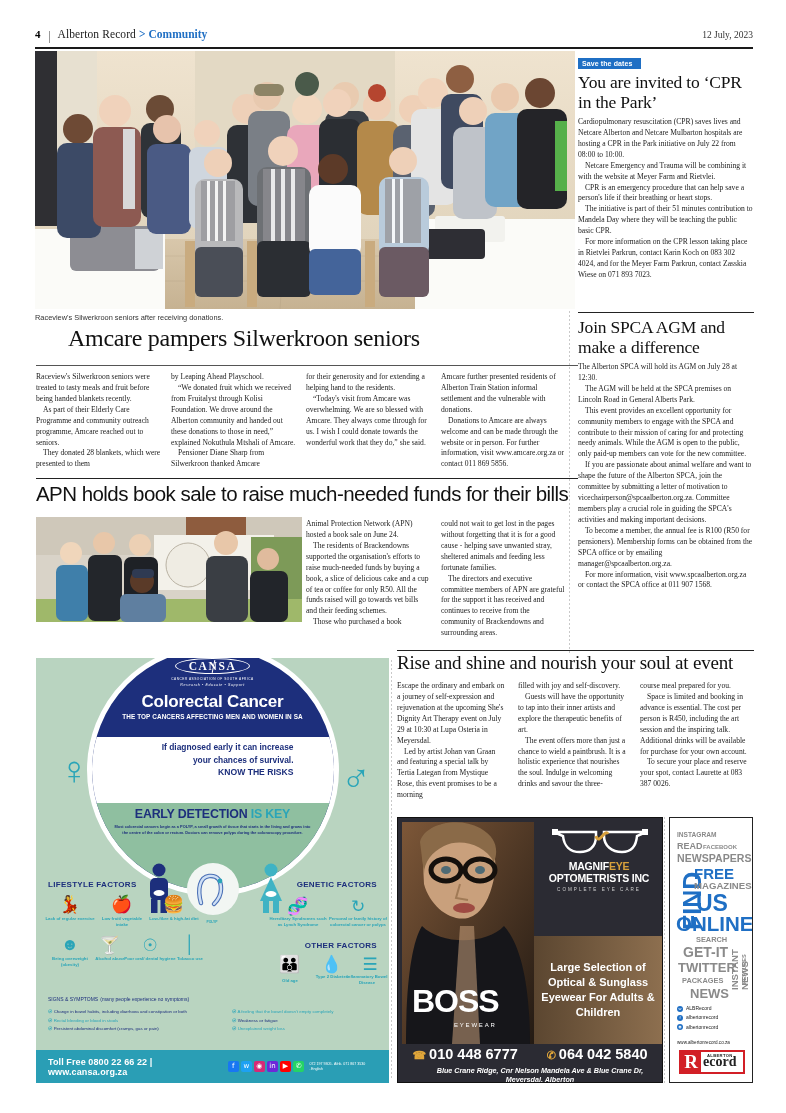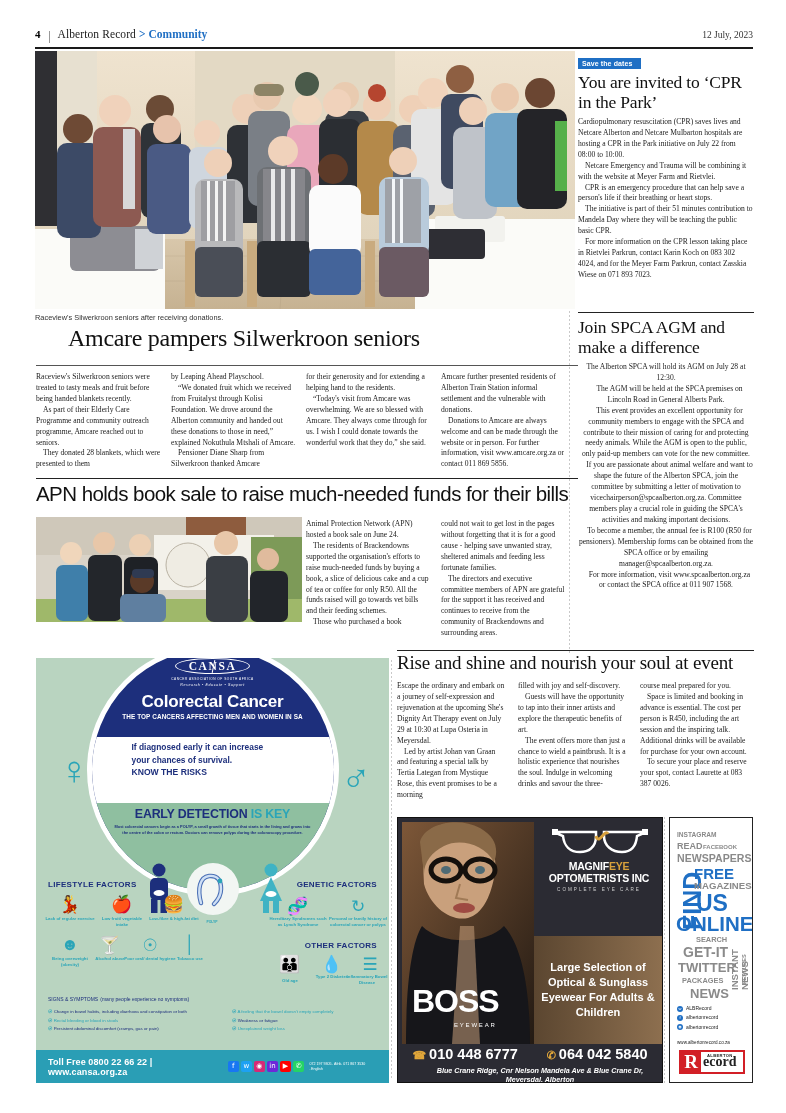--- a/index.html
+++ b/index.html
@@ -138,21 +138,21 @@
   .cansa-sub1 { font-size: 3.2px; letter-spacing: .5px; margin-top: 3px; }
   .cc-title {
     position: absolute; top: 43px; left: 0; right: 0; text-align: center;
     color: #fff; font-size: 17px; font-weight: bold; letter-spacing: -0.2px;
   }
   .cc-sub {
     position: absolute; top: 64px; left: 0; right: 0; text-align: center;
     color: #fff; font-size: 6.4px; font-weight: bold; letter-spacing: .1px;
   }
   .cc-mid {
-    position: absolute; top: 92px; left: 40px; right: 40px; text-align: left;
+    position: absolute; top: 92px; left: 28px; right: 40px; text-align: right;
     color: #1d2f7c; font-size: 8.4px; font-weight: bold; line-height: 1.5;
   }
   .cc-mid .big { font-size: 8.6px; }
   .cc-early {
     position: absolute; top: 158px; left: 0; right: 0; text-align: center;
     font-size: 12.4px; font-weight: bold; color: #1d2f7c; letter-spacing: -0.2px;
   }
   .cc-early .key { color: #2aa5b8; }
   .cc-early-body {
     position: absolute; top: 175px; left: 22px; right: 22px; text-align: center;
@@ -489,21 +489,21 @@
   <div class="bodytext" style="position:absolute;left:578px;top:117px;width:176px;">
     <p>Cardiopulmonary resuscitation (CPR) saves lives and Netcare Alberton and Netcare Mulbarton hospitals are hosting a CPR in the Park initiative on July 22 from 08:00 to 10:00.</p>
     <p>Netcare Emergency and Trauma will be combining it with the website at Meyer Farm and Rietvlei.</p>
     <p>CPR is an emergency procedure that can help save a person's life if their breathing or heart stops.</p>
     <p>The initiative is part of their 51 minutes contribution to Mandela Day where they will be teaching the public basic CPR.</p>
     <p>For more information on the CPR lesson taking place in Rietvlei Parkrun, contact Karin Koch on 083 302 4024, and for the Meyer Farm Parkrun, contact Zasskia Wiese on 071 893 7023.</p>
   </div>
 
   <div class="rule-thin" style="left:578px; top:312px; width:176px; height:1.2px; background:#222;"></div>
   <div class="side-head" style="top:318px;">Join SPCA AGM and make a difference</div>
-  <div class="bodytext" style="position:absolute;left:578px;top:362px;width:176px;text-align:center;">
+  <div class="bodytext" style="position:absolute;left:578px;top:362px;width:176px;">
     <p>The Alberton SPCA will hold its AGM on July 28 at 12:30.</p>
     <p>The AGM will be held at the SPCA premises on Lincoln Road in General Alberts Park.</p>
     <p>This event provides an excellent opportunity for community members to engage with the SPCA and contribute to their mission of caring for and protecting needy animals. While the AGM is open to the public, only paid-up members can vote for the new committee.</p>
     <p>If you are passionate about animal welfare and want to shape the future of the Alberton SPCA, join the committee by submitting a letter of motivation to vicechairperson@spcaalberton.org.za. Committee members play a crucial role in guiding the SPCA's activities and making important decisions.</p>
     <p>To become a member, the annual fee is R100 (R50 for pensioners). Membership forms can be obtained from the SPCA office or by emailing manager@spcaalberton.org.za.</p>
     <p>For more information, visit www.spcaalberton.org.za or contact the SPCA office at 011 907 1568.</p>
   </div>
 
   <div class="cansa">
 

